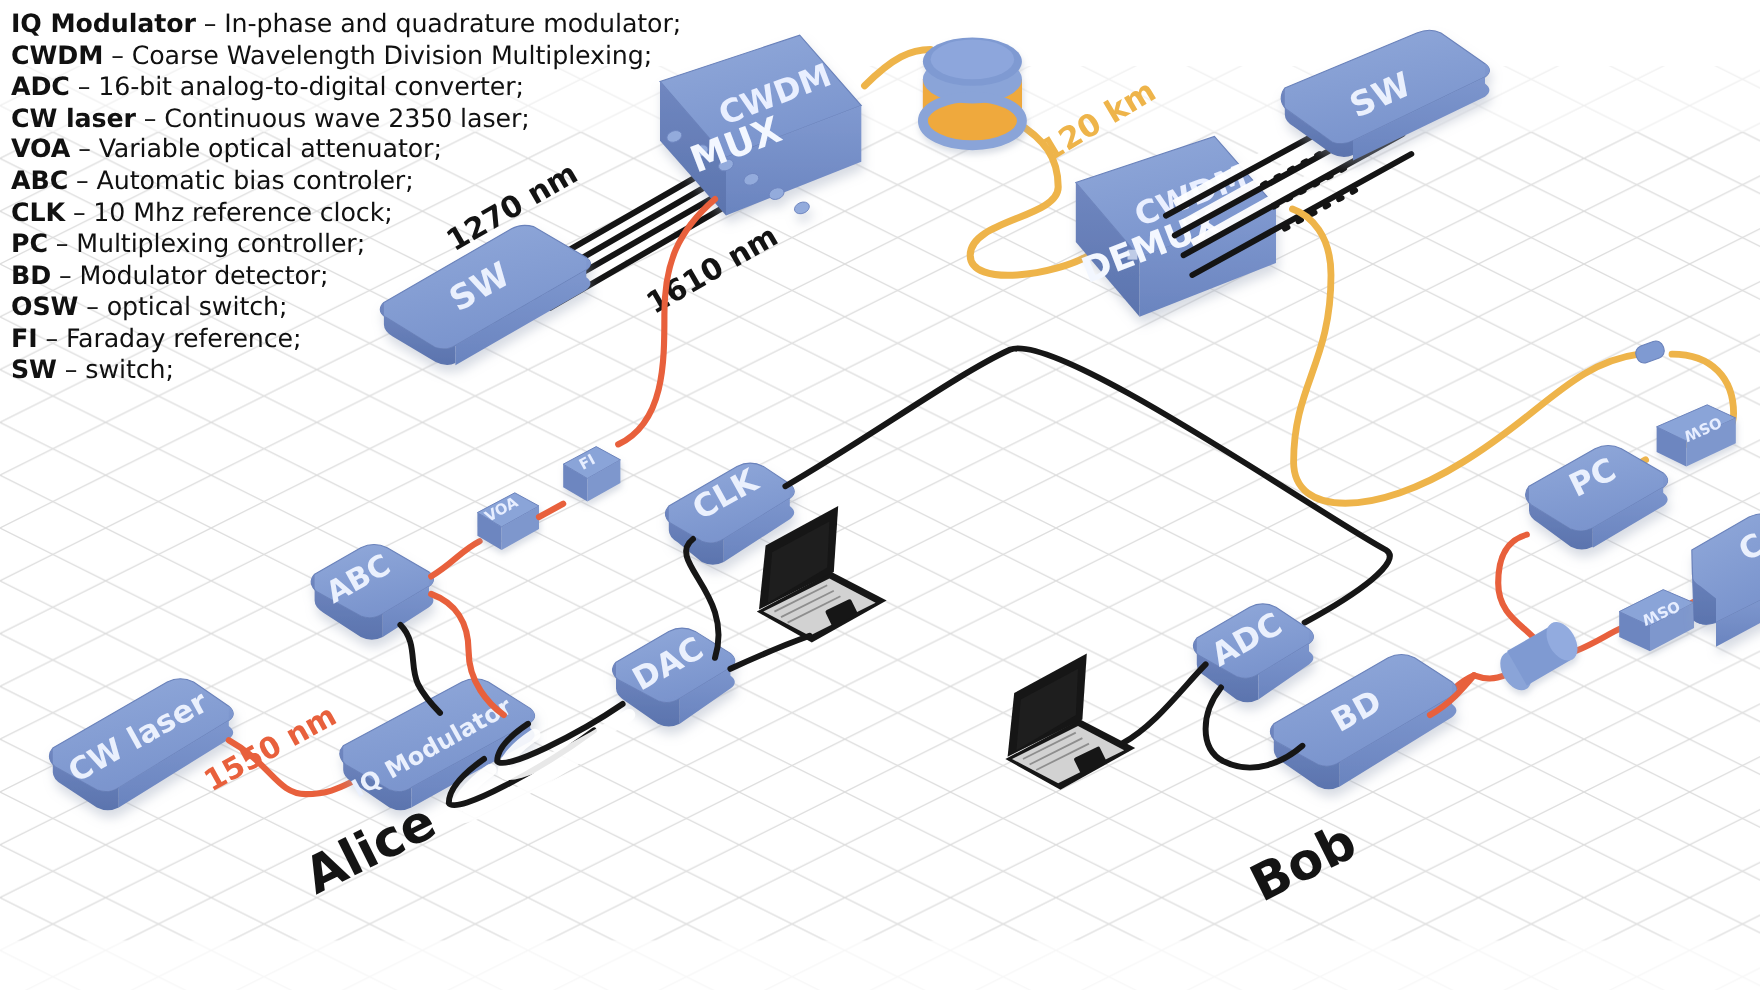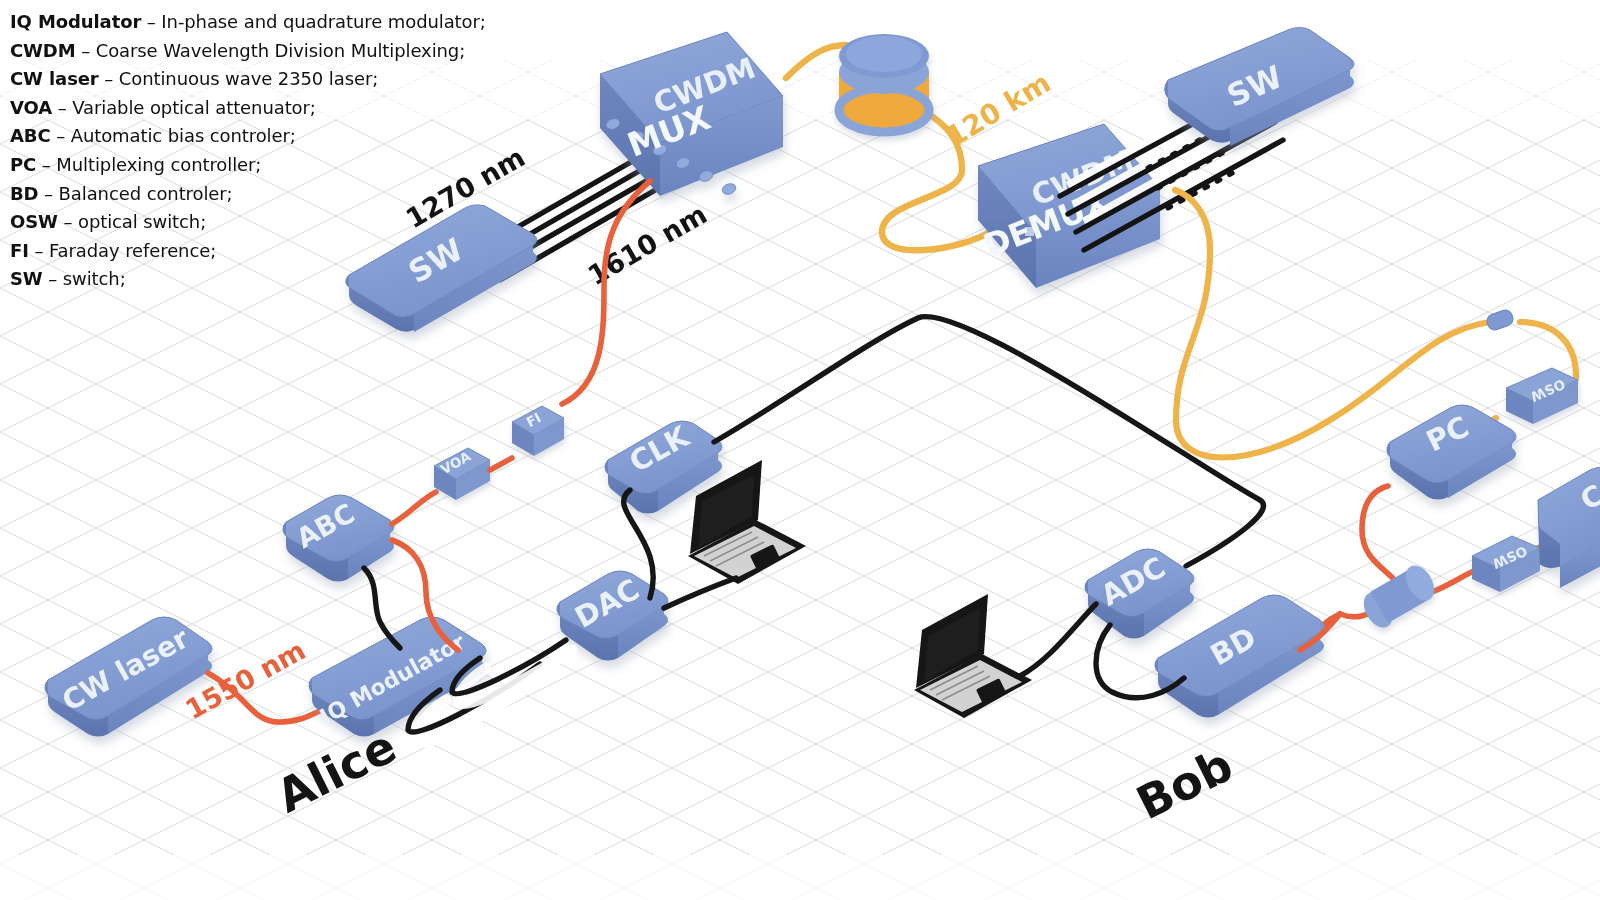--- a/index.html
+++ b/index.html
@@ -5,21 +5,21 @@
 <style>
   html,body{margin:0;padding:0;background:#fff;}
   body{width:1600px;height:900px;overflow:hidden;
        font-family:"DejaVu Sans","Liberation Sans",sans-serif;}
   #stage{position:relative;width:1600px;height:900px;background:#ffffff;overflow:hidden;}
   svg#scene{position:absolute;left:0;top:0;width:1600px;height:900px;}
 
   
   #legend{position:absolute;left:10px;top:8px;width:600px;z-index:40;
           font-family:"DejaVu Sans","Liberation Sans",sans-serif;
-          font-size:18px;line-height:28.6px;color:#111;letter-spacing:-0.1px;}
+          font-size:23px;line-height:28.6px;color:#111;letter-spacing:-0.1px;}
   #legend .lrow{white-space:nowrap;}
   #legend .abbr{font-weight:bold;}
   #legend .desc{font-weight:normal;}
 
   .place{position:absolute;z-index:35;font-weight:bold;color:#141414;
          font-size:46px;letter-spacing:0px;
          transform-origin:left top;}
   #alice-label{left:268px;top:775px;transform:rotate(-26.5deg);}
   #bob-label{left:1128px;top:782px;transform:rotate(-26.5deg);}
 </style>
@@ -401,33 +401,39 @@
 </svg>
 
 <div id="legend">
   <div class="lrow">
     <span class="abbr">IQ Modulator</span><span class="desc"> – In-phase and quadrature modulator;</span>
   </div>
   <div class="lrow">
     <span class="abbr">CWDM</span><span class="desc"> – Coarse Wavelength Division Multiplexing;</span>
   </div>
   <div class="lrow">
+    <span class="abbr">ADC</span><span class="desc"> – 16-bit analog-to-digital converter;</span>
+  </div>
+  <div class="lrow">
     <span class="abbr">CW laser</span><span class="desc"> – Continuous wave 2350 laser;</span>
   </div>
   <div class="lrow">
     <span class="abbr">VOA</span><span class="desc"> – Variable optical attenuator;</span>
   </div>
   <div class="lrow">
     <span class="abbr">ABC</span><span class="desc"> – Automatic bias controler;</span>
   </div>
   <div class="lrow">
+    <span class="abbr">CLK</span><span class="desc"> – 10 Mhz reference clock;</span>
+  </div>
+  <div class="lrow">
     <span class="abbr">PC</span><span class="desc"> – Multiplexing controller;</span>
   </div>
   <div class="lrow">
-    <span class="abbr">BD</span><span class="desc"> – Balanced controler;</span>
+    <span class="abbr">BD</span><span class="desc"> – Modulator detector;</span>
   </div>
   <div class="lrow">
     <span class="abbr">OSW</span><span class="desc"> – optical switch;</span>
   </div>
   <div class="lrow">
     <span class="abbr">FI</span><span class="desc"> – Faraday reference;</span>
   </div>
   <div class="lrow">
     <span class="abbr">SW</span><span class="desc"> – switch;</span>
   </div>

